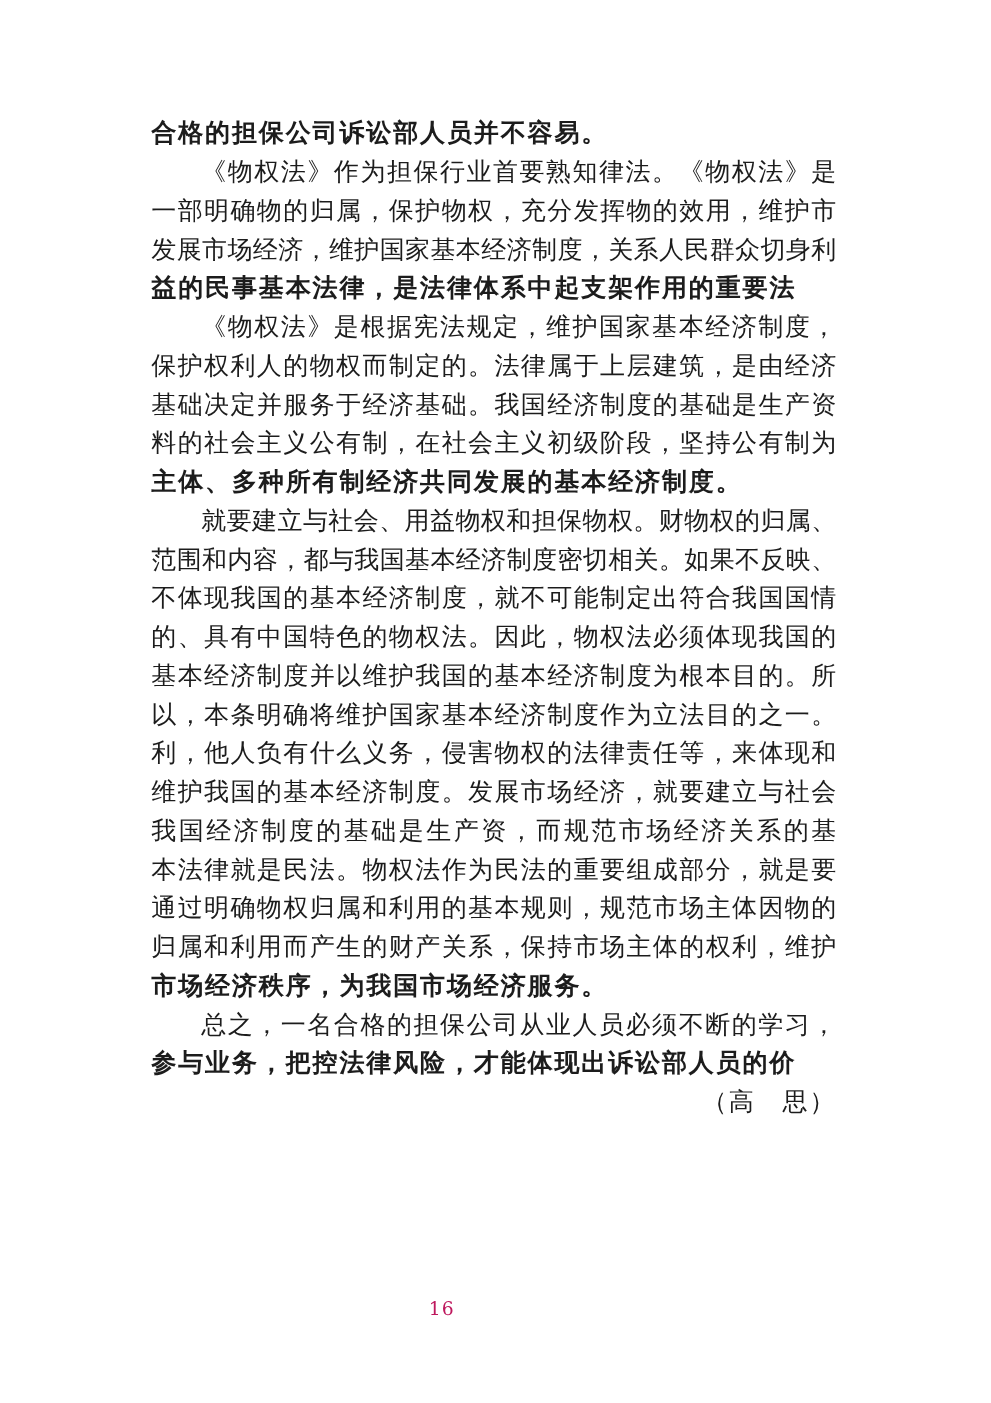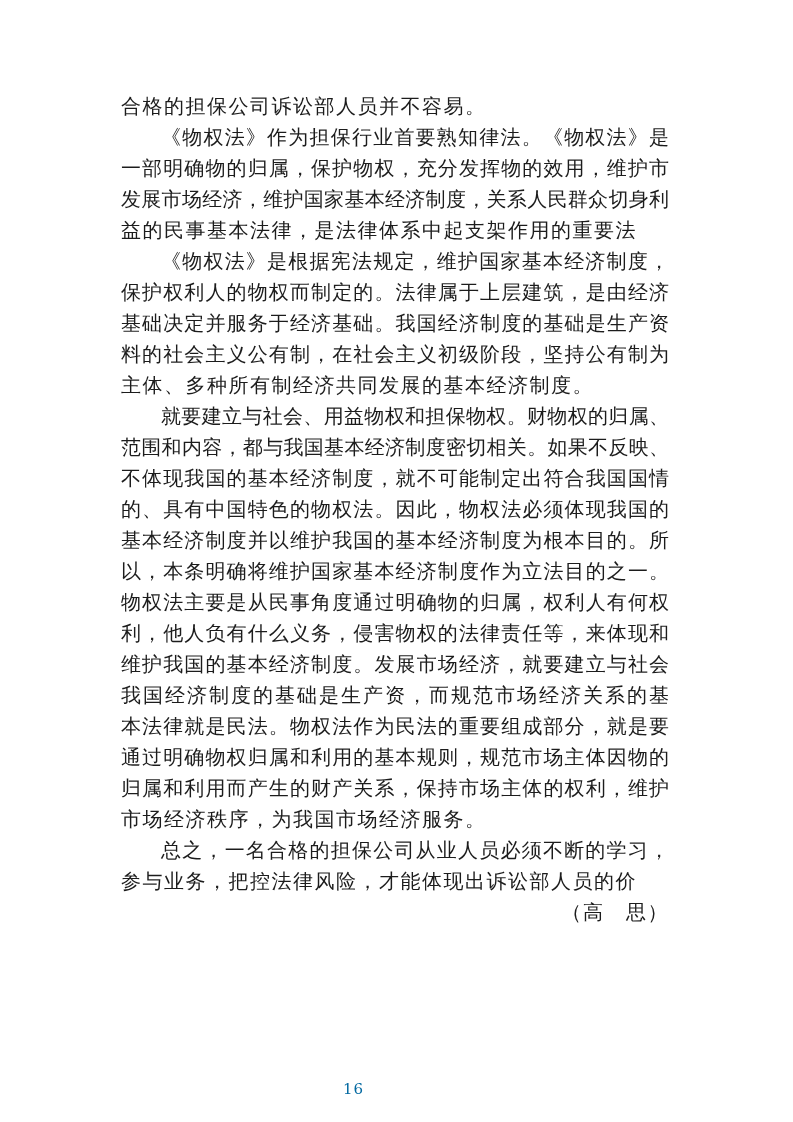--- a/index.html
+++ b/index.html
@@ -34,34 +34,35 @@
     text-align-last: justify;
     overflow: hidden;
   }
   .line.start {
     text-indent: 2em;
   }
   .line.end {
     text-align: left;
     text-align-last: left;
     letter-spacing: 1.5px;
+    font-weight: bold;
   }
   .line.signature {
     text-align: left;
     text-align-last: right;
     letter-spacing: 1.5px;
   }
   .page-number {
     position: absolute;
     left: 0;
-    top: 1080px;
+    top: 1038px;
     width: 707px;
     text-align: center;
     font-size: 15px;
-    color: #0369a1;
+    color: #be185d;
     letter-spacing: 1px;
   }
 </style>
 </head>
 <body>
 
 <div class="doc-page">
   <div class="text-block" id="text-block">
       <div class="line end">合格的担保公司诉讼部人员并不容易。</div>
       <div class="line start">《物权法》作为担保行业首要熟知律法。《物权法》是</div>
@@ -72,21 +73,20 @@
       <div class="line mid">保护权利人的物权而制定的。法律属于上层建筑，是由经济</div>
       <div class="line mid">基础决定并服务于经济基础。我国经济制度的基础是生产资</div>
       <div class="line mid">料的社会主义公有制，在社会主义初级阶段，坚持公有制为</div>
       <div class="line end">主体、多种所有制经济共同发展的基本经济制度。</div>
       <div class="line start">就要建立与社会、用益物权和担保物权。财物权的归属、</div>
       <div class="line mid">范围和内容，都与我国基本经济制度密切相关。如果不反映、</div>
       <div class="line mid">不体现我国的基本经济制度，就不可能制定出符合我国国情</div>
       <div class="line mid">的、具有中国特色的物权法。因此，物权法必须体现我国的</div>
       <div class="line mid">基本经济制度并以维护我国的基本经济制度为根本目的。所</div>
       <div class="line mid">以，本条明确将维护国家基本经济制度作为立法目的之一。</div>
-      <div class="line mid">物权法主要是从民事角度通过明确物的归属，权利人有何权</div>
       <div class="line mid">利，他人负有什么义务，侵害物权的法律责任等，来体现和</div>
       <div class="line mid">维护我国的基本经济制度。发展市场经济，就要建立与社会</div>
       <div class="line mid">我国经济制度的基础是生产资，而规范市场经济关系的基</div>
       <div class="line mid">本法律就是民法。物权法作为民法的重要组成部分，就是要</div>
       <div class="line mid">通过明确物权归属和利用的基本规则，规范市场主体因物的</div>
       <div class="line mid">归属和利用而产生的财产关系，保持市场主体的权利，维护</div>
       <div class="line end">市场经济秩序，为我国市场经济服务。</div>
       <div class="line start">总之，一名合格的担保公司从业人员必须不断的学习，</div>
       <div class="line end">参与业务，把控法律风险，才能体现出诉讼部人员的价值。</div>
       <div class="line signature">（高　思）</div>

